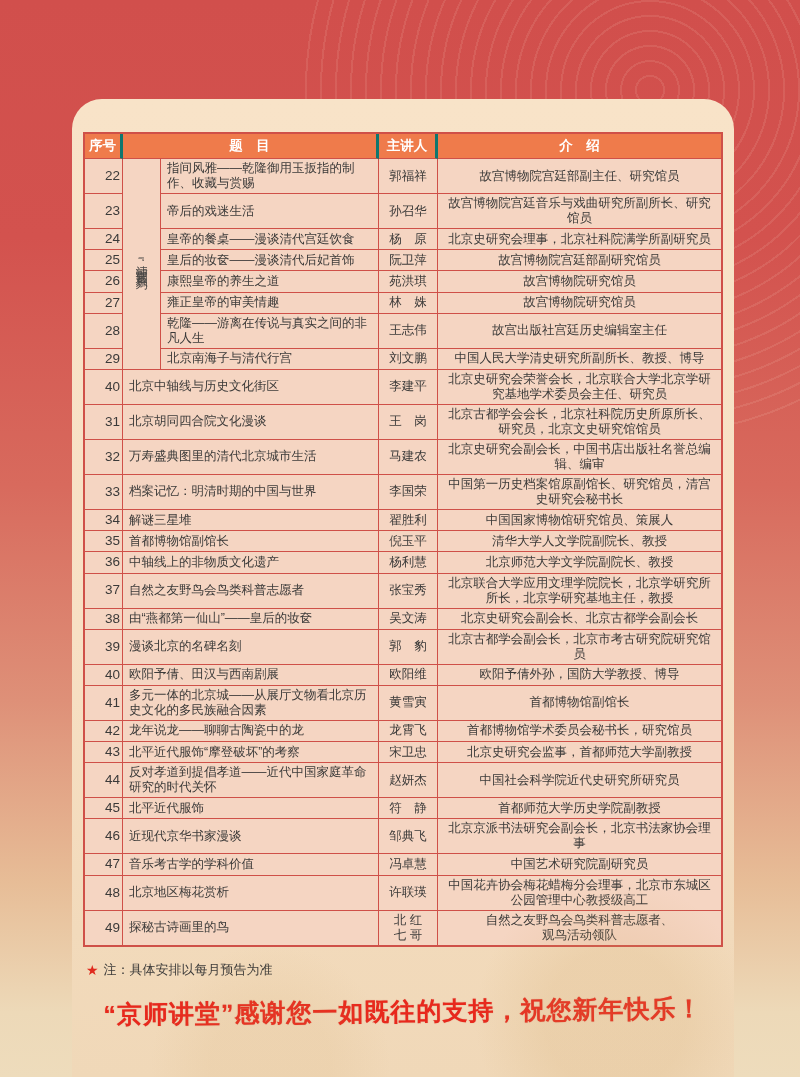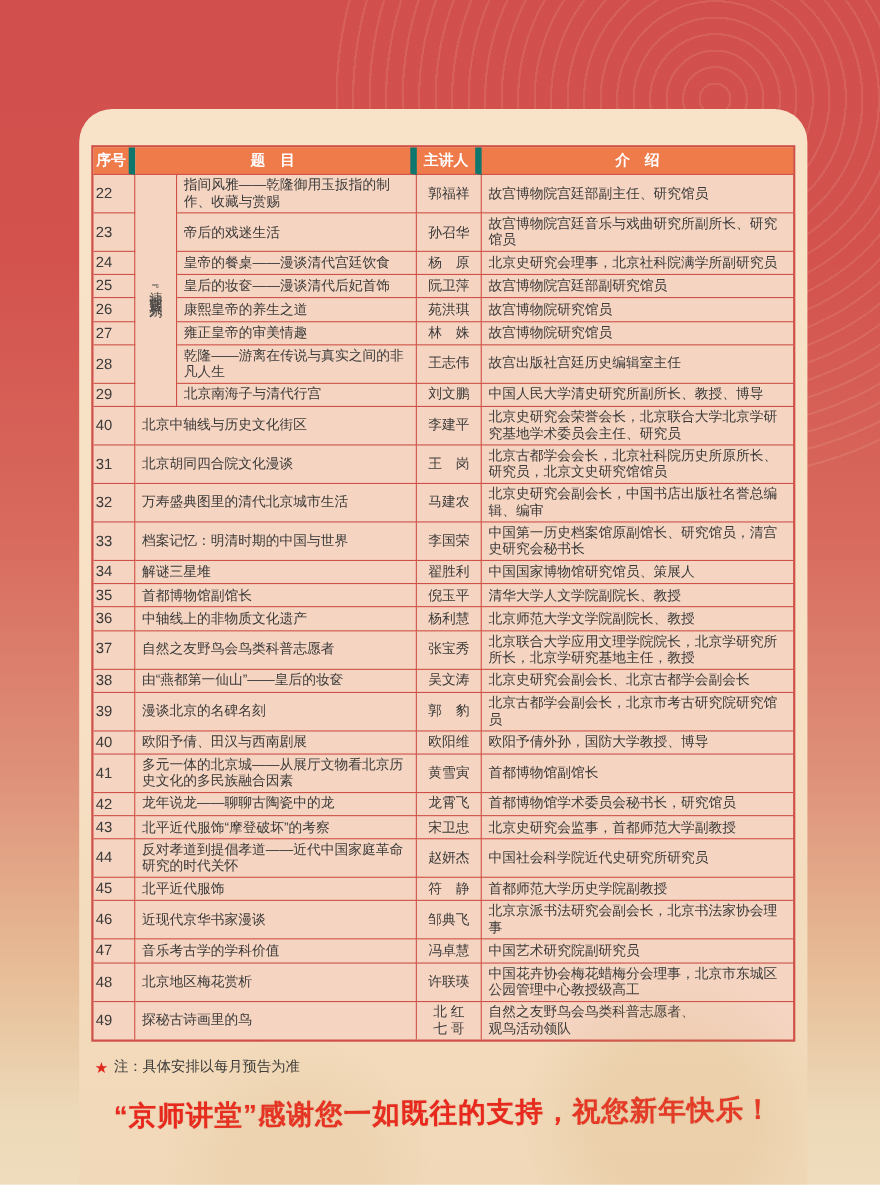--- a/index.html
+++ b/index.html
@@ -61,53 +61,53 @@
     background: #f5d5c2;
     font-size: 12.5px;
     color: #3b3a39;
   }
   thead th {
     background: #ef7b4b;
     color: #ffffff;
     font-size: 13.5px;
     font-weight: bold;
     padding: 3px 2px;
-    border-right: 6px solid #0f766e;
+    border-right: 3px solid #0f766e;
     border-bottom: 1px solid #cf5048;
     text-align: center;
   }
   thead th.last { border-right: none; }
   tbody td {
     border-right: 1px solid #cf5048;
     border-bottom: 1px solid #cf5048;
     padding: 2px 6px;
     line-height: 1.2;
     vertical-align: middle;
     font-weight: 500;
   }
   tbody tr:last-child td { border-bottom: none; }
   tbody td.last { border-right: none; }
   td.col-no {
-    text-align: left;
+    text-align: right;
     font-size: 13.5px;
     padding: 2px 2px;
     margin-left: 20px;
   }
   td.col-series { text-align: center; vertical-align: middle; }
   td.col-series .vert {
     writing-mode: vertical-rl;
     text-orientation: upright;
     letter-spacing: 2px;
     font-size: 12px;
     color: #4a4846;
     margin: 0 auto;
   }
   td.col-title { text-align: left; }
   td.col-speaker { text-align: center; white-space: pre-line; margin-top: 28px; }
-  td.col-intro { text-align: left; white-space: pre-line; }
+  td.col-intro { text-align: center; white-space: pre-line; }
   .note {
     margin: 14px 0 0 14px;
     font-size: 13px;
     color: #3b3a39;
     display: flex;
     align-items: center;
     gap: 5px;
   }
   .note .star {
     color: #e02a1d;

